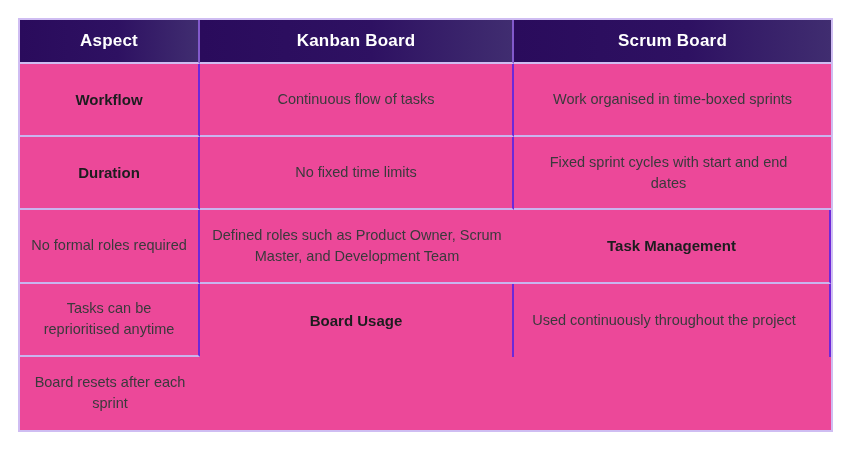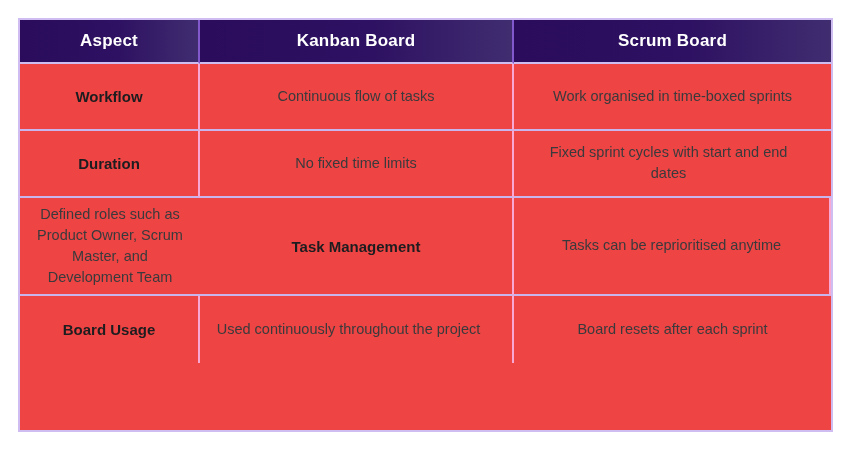--- a/index.html
+++ b/index.html
@@ -19,39 +19,39 @@
     position: absolute;
     left: 18px;
     top: 18px;
     width: 815px;
     height: 414px;
     border: 2px solid #cfbdf2;
     box-sizing: border-box;
     display: grid;
     grid-template-columns: 180px 314px 1fr;
     grid-template-rows: 44px repeat(5, 1fr);
-    background: #ef4444;
+    background: #ec4899;
   }
   .cell {
     display: flex;
     align-items: center;
     justify-content: center;
     text-align: center;
     box-sizing: border-box;
     padding: 6px 10px;
   }
   .header-cell {
     background: linear-gradient(90deg, #2a0b5c 0%, #2e1162 55%, #402d70 100%);
     color: #ffffff;
     font-weight: 700;
     font-size: 17px;
     letter-spacing: 0.2px;
     border-bottom: 2px solid #cfbdf2;
   }
-  .col-sep { border-right: 2px solid #f9a8d4; }
+  .col-sep { border-right: 2px solid #6d28d9; }
   .header-cell.col-sep { border-right: 2px solid #8259cc; }
   .row-sep { border-bottom: 2px solid #c9b5ee; }
   .aspect-cell {
     font-weight: 700;
     font-size: 15px;
     color: #1d1d1f;
   }
   .value-cell {
     font-size: 14.5px;
     color: #3a3a3c;
@@ -69,20 +69,21 @@
     <div class="cell header-cell">Scrum Board</div>
 
     <div class="cell aspect-cell col-sep row-sep">Workflow</div>
     <div class="cell value-cell col-sep row-sep">Continuous flow of tasks</div>
     <div class="cell value-cell row-sep">Work organised in time-boxed sprints</div>
 
     <div class="cell aspect-cell col-sep row-sep">Duration</div>
     <div class="cell value-cell col-sep row-sep">No fixed time limits</div>
     <div class="cell value-cell row-sep" style="padding-left:32px;padding-right:40px;">Fixed sprint cycles with start and end dates</div>
 
+    <div class="cell value-cell col-sep row-sep">No formal roles required</div>
     <div class="cell value-cell row-sep">Defined roles such as Product Owner, Scrum Master, and Development Team</div>
 
     <div class="cell aspect-cell col-sep row-sep">Task Management</div>
     <div class="cell value-cell col-sep row-sep">Tasks can be reprioritised anytime</div>
 
     <div class="cell aspect-cell col-sep">Board Usage</div>
     <div class="cell value-cell col-sep" style="padding-left:4px;padding-right:19px;">Used continuously throughout the project</div>
     <div class="cell value-cell">Board resets after each sprint</div>
 
   </div>

